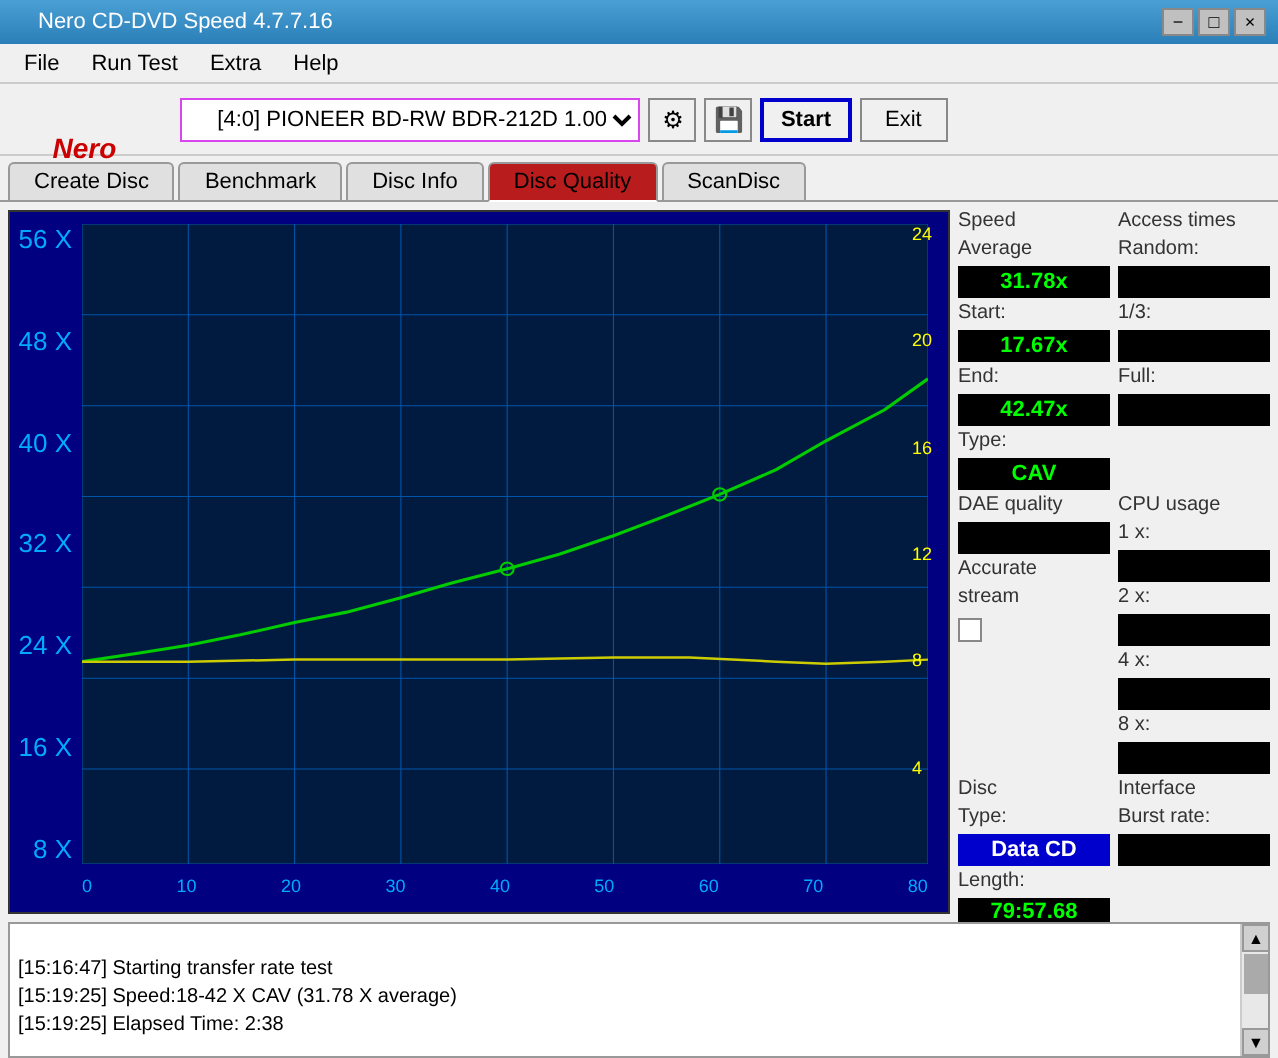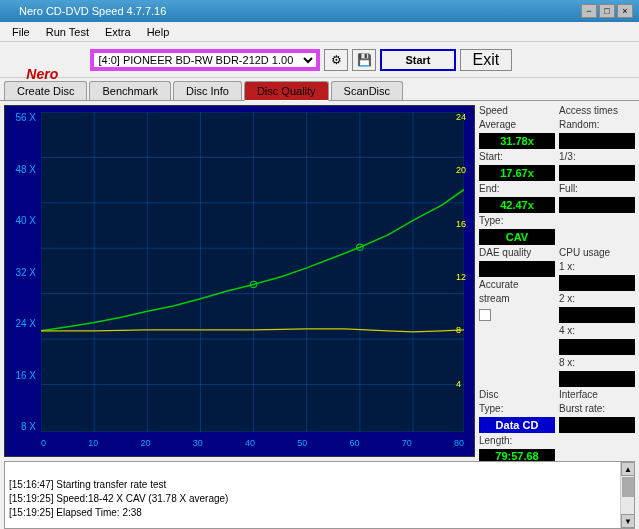--- a/index.html
+++ b/index.html
@@ -42,33 +42,33 @@
       align-items: center;
       padding: 2px 6px;
       border-bottom: 1px solid #ccc;
       gap: 4px;
     }
     .logo-area { display: flex; flex-direction: column; align-items: center; margin-right: 8px; }
     .logo-nero { color: #cc0000; font-size: 14px; font-weight: bold; font-style: italic; margin-top: 37px; }
     .logo-sub { color: #0000cc; font-size: 8px; font-weight: bold; letter-spacing: 1px; }
     .drive-select {
       flex: 1; max-width: 230px; height: 22px; font-size: 11px;
-      border: 4px solid #d946ef; background: white; padding: 0 0;
+      border: 1px solid #d946ef; background: white; padding: 0 0; text-align: right;
     }
     .toolbar-icon-btn {
       width: 24px; height: 22px; border: 1px solid #888; background: #f0f0f0;
       display: flex; align-items: center; justify-content: center; cursor: pointer; font-size: 12px;
     }
     .start-btn {
-      height: 22px; padding: 0 23px; background: #f0f0f0; border: 2px solid #0000cc;
+      height: 22px; padding: 0 8px; background: #f0f0f0; border: 2px solid #0000cc;
       font-size: 11px; font-weight: bold; cursor: pointer;
     }
     .exit-btn {
       height: 22px; padding: 0 12px; background: #f0f0f0; border: 1px solid #888;
-      font-size: 16px; cursor: pointer;
+      font-size: 11px; cursor: pointer;
     }
 
     
     .tabs {
       display: flex;
       background: #f0f0f0;
       border-bottom: 1px solid #999;
       padding: 3px 4px 0;
     }
     .tab {
@@ -101,21 +101,21 @@
       background: #001a40;
     }
 
     
     .y-axis {
       position: absolute;
       top: 6px; left: 0; width: 34px; bottom: 24px;
       display: flex; flex-direction: column; justify-content: space-between;
       align-items: flex-end; padding-right: 3px;
     }
-    .y-label { color: #00aaff; font-size: 10px; }
+    .y-label { color: #00aaff; font-size: 13px; }
 
     
     .x-axis {
       position: absolute;
       bottom: 4px; left: 36px; right: 10px; height: 18px;
       display: flex; justify-content: space-between; align-items: center;
     }
     .x-label { color: #00aaff; font-size: 9px; }
 
     

